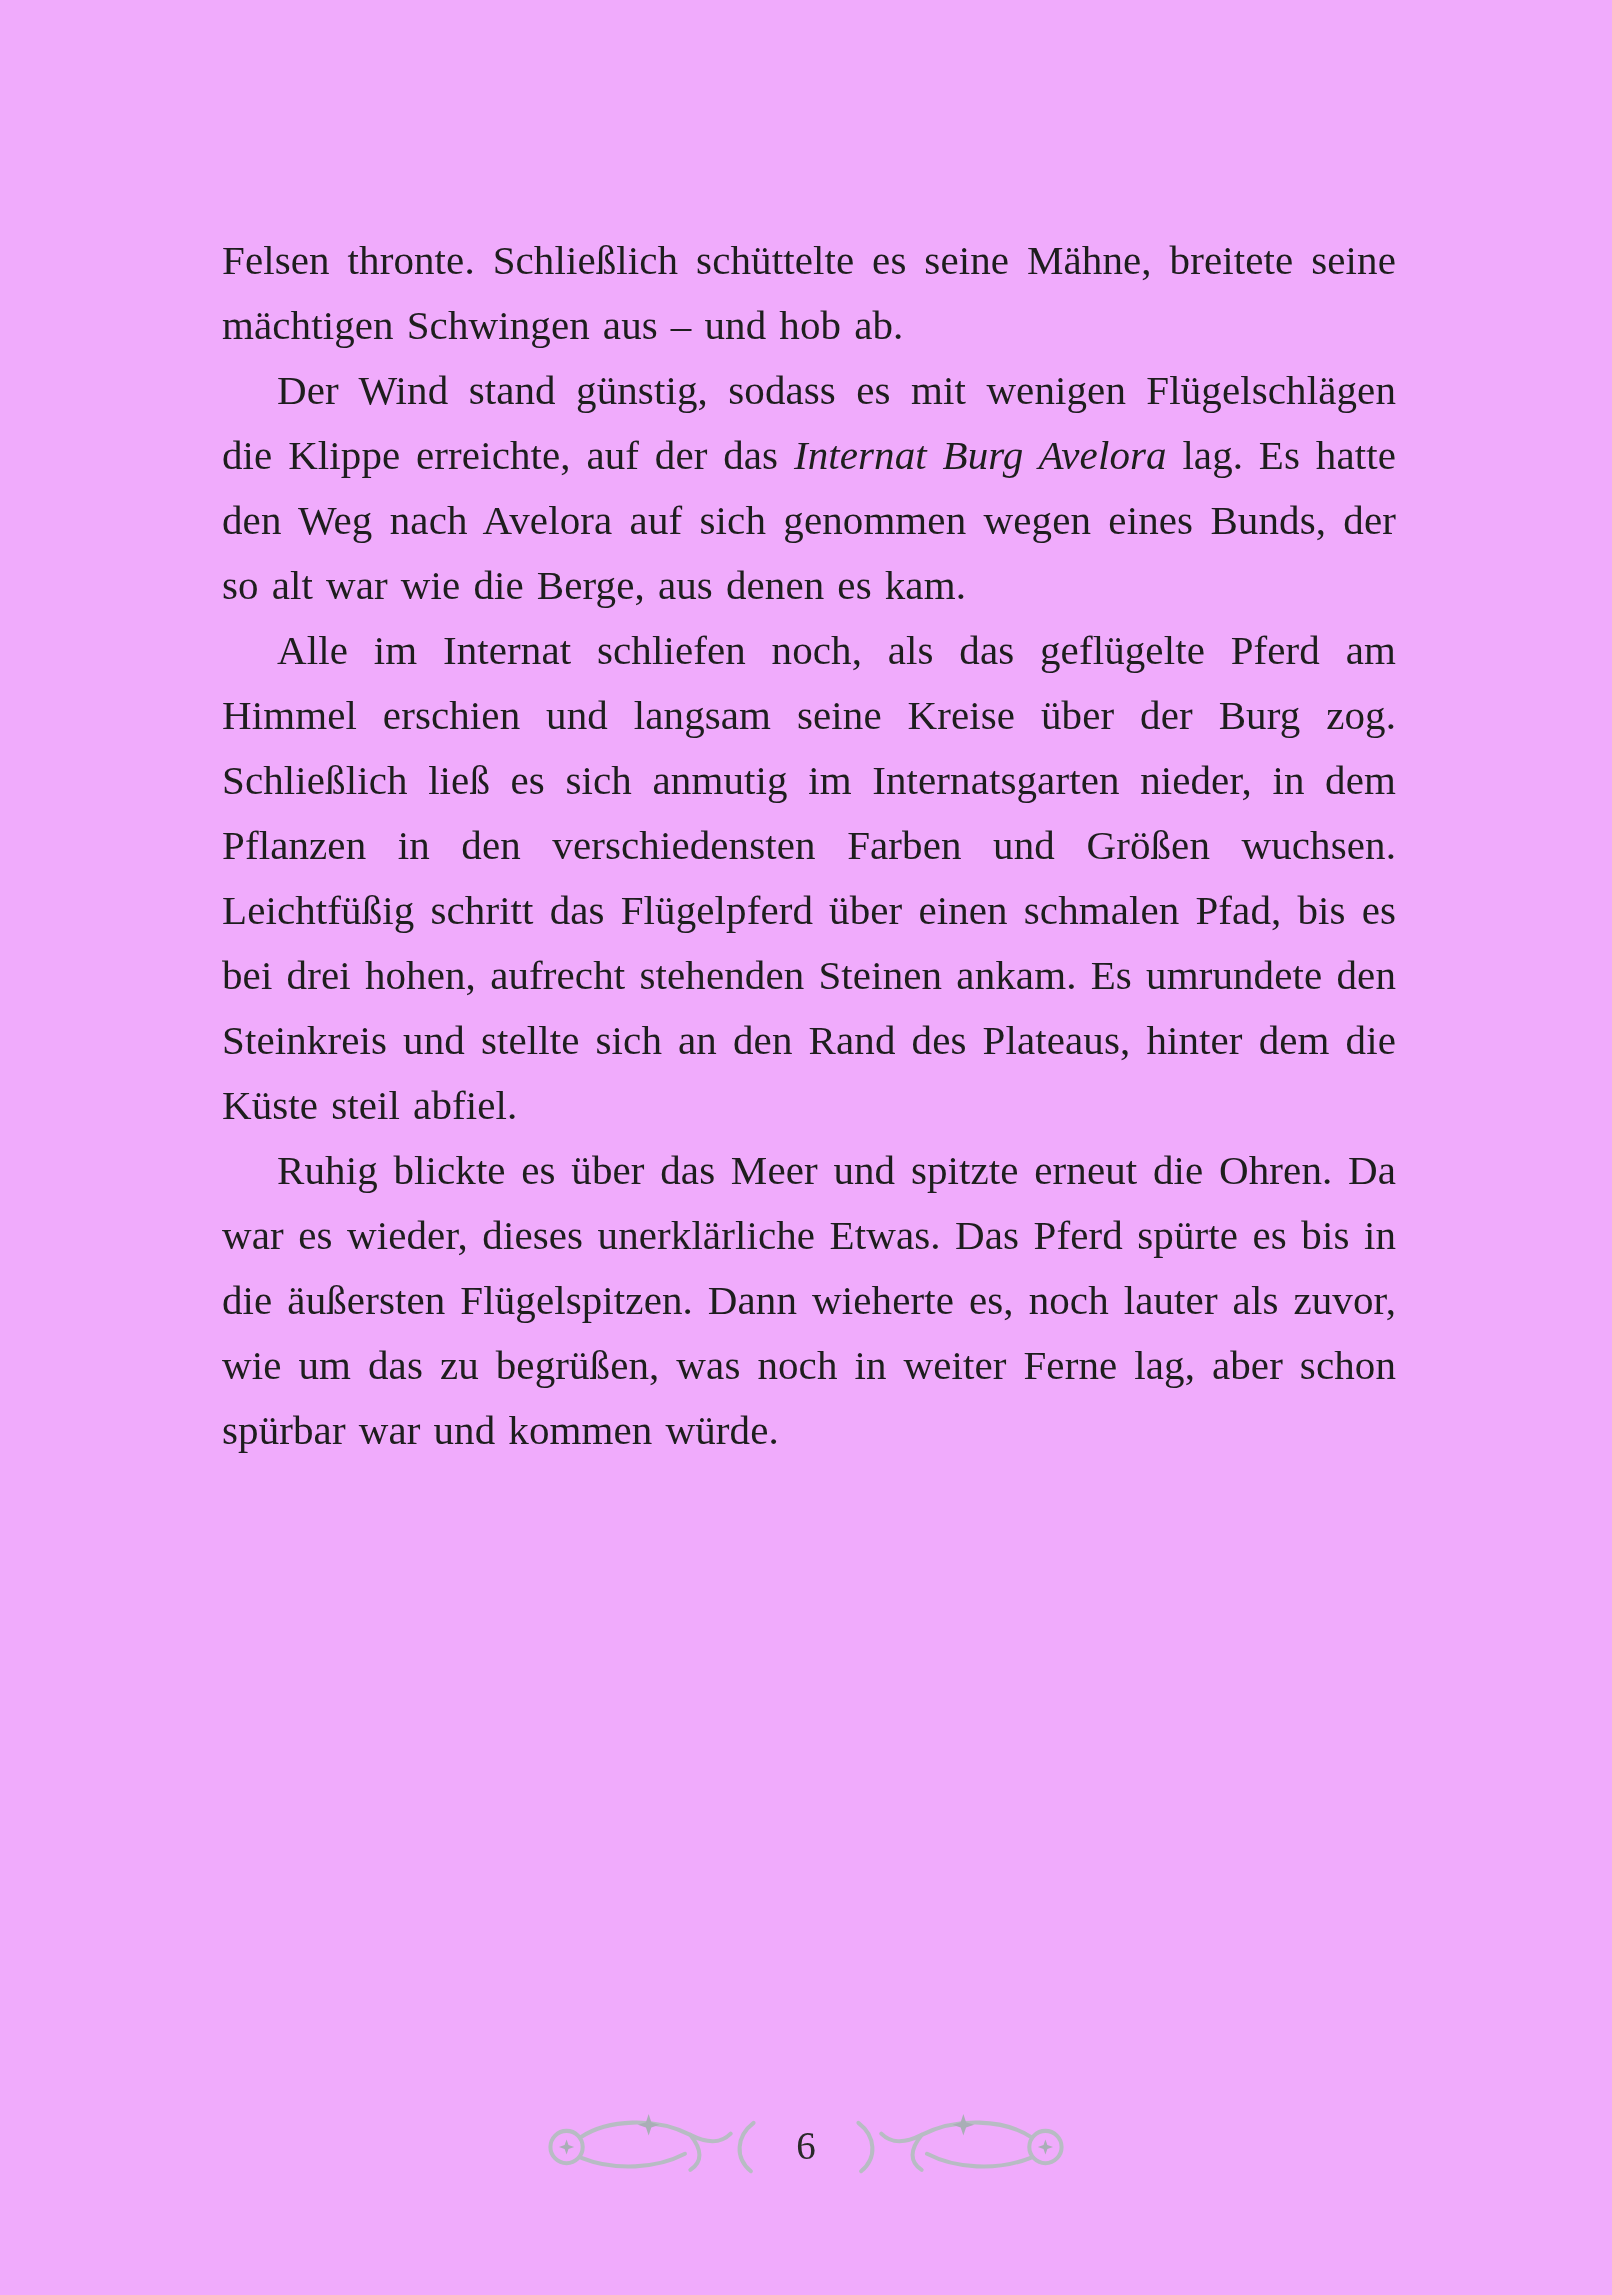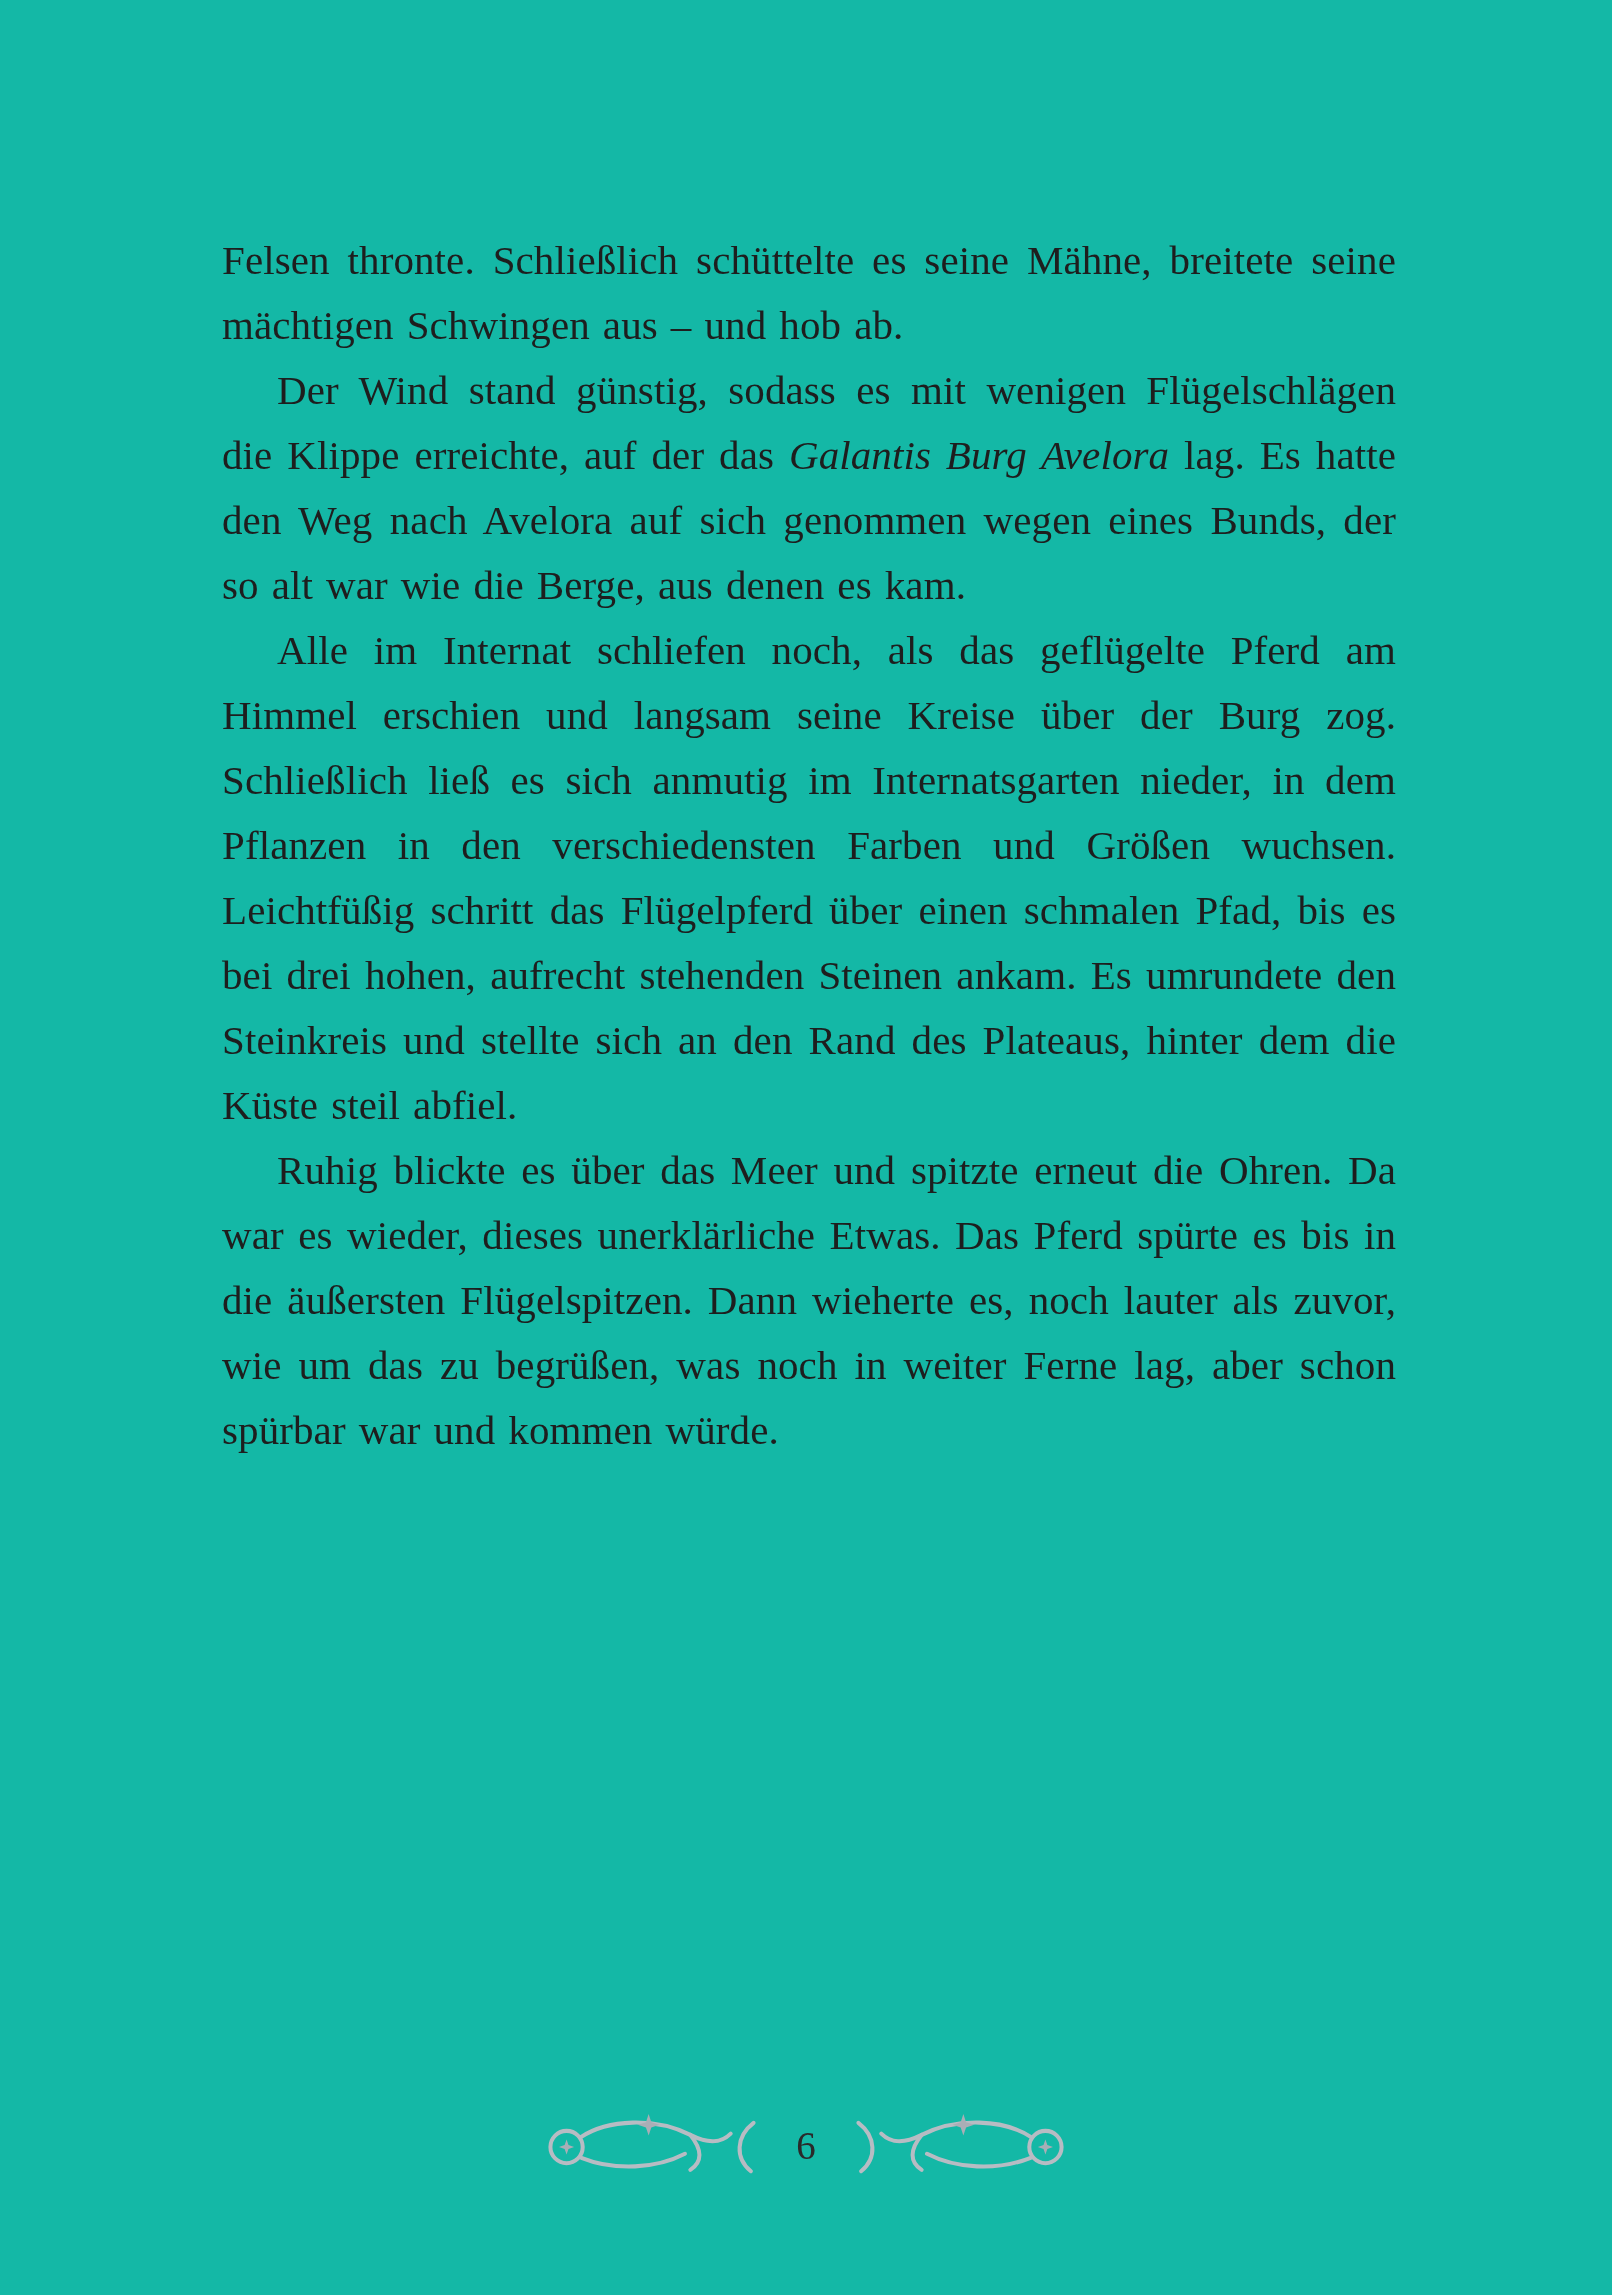--- a/index.html
+++ b/index.html
@@ -11,21 +11,21 @@
     width: 1612px;
     height: 2295px;
     font-family: "Liberation Serif", "DejaVu Serif", serif;
     color: #1e1e1e;
     overflow: hidden;
   }
   .page {
     position: relative;
     width: 1612px;
     height: 2295px;
-    background: #14b8a6;
+    background: #f0abfc;
   }
   .text-block {
     position: absolute;
     left: 222px;
     right: 216px;
     top: 228px;
     text-align: justify;
     font-size: 41px;
     line-height: 65px;
     letter-spacing: 0.1px;
@@ -65,21 +65,21 @@
     transform: scaleX(-1);
   }
 </style>
 </head>
 <body>
 
 <div class="page">
 
   <div class="text-block">
       <p><span>Felsen thronte. Schließlich schüttelte es seine Mähne, breitete seine mächtigen Schwingen aus – und hob ab.</span></p>
-      <p class="indent"><span>Der Wind stand günstig, sodass es mit wenigen Flügelschlägen die Klippe erreichte, auf der das </span><span class="italic">Galantis Burg Avelora</span><span> lag. Es hatte den Weg nach Avelora auf sich genommen wegen eines Bunds, der so alt war wie die Berge, aus denen es kam.</span></p>
+      <p class="indent"><span>Der Wind stand günstig, sodass es mit wenigen Flügelschlägen die Klippe erreichte, auf der das </span><span class="italic">Internat Burg Avelora</span><span> lag. Es hatte den Weg nach Avelora auf sich genommen wegen eines Bunds, der so alt war wie die Berge, aus denen es kam.</span></p>
       <p class="indent"><span>Alle im Internat schliefen noch, als das geflügelte Pferd am Himmel erschien und langsam seine Kreise über der Burg zog. Schließlich ließ es sich anmutig im Internatsgarten nieder, in dem Pflanzen in den verschiedensten Farben und Größen wuchsen. Leichtfüßig schritt das Flügelpferd über einen schmalen Pfad, bis es bei drei hohen, aufrecht stehenden Steinen ankam. Es umrundete den Steinkreis und stellte sich an den Rand des Plateaus, hinter dem die Küste steil abfiel.</span></p>
       <p class="indent"><span>Ruhig blickte es über das Meer und spitzte erneut die Ohren. Da war es wieder, dieses unerklärliche Etwas. Das Pferd spürte es bis in die äußersten Flügelspitzen. Dann wieherte es, noch lauter als zuvor, wie um das zu begrüßen, was noch in weiter Ferne lag, aber schon spürbar war und kommen würde.</span></p>
     </div>
 
   <div class="footer">
 
     <svg class="flourish" width="222" height="74" viewBox="0 0 330 110" aria-hidden="true">
       <g fill="none" stroke="#b7bcc3" stroke-width="6" stroke-linecap="round">
         <circle cx="38" cy="58" r="24"></circle>
         <path d="M58,44 C100,16 170,14 222,40 C250,54 268,52 282,38"></path>

